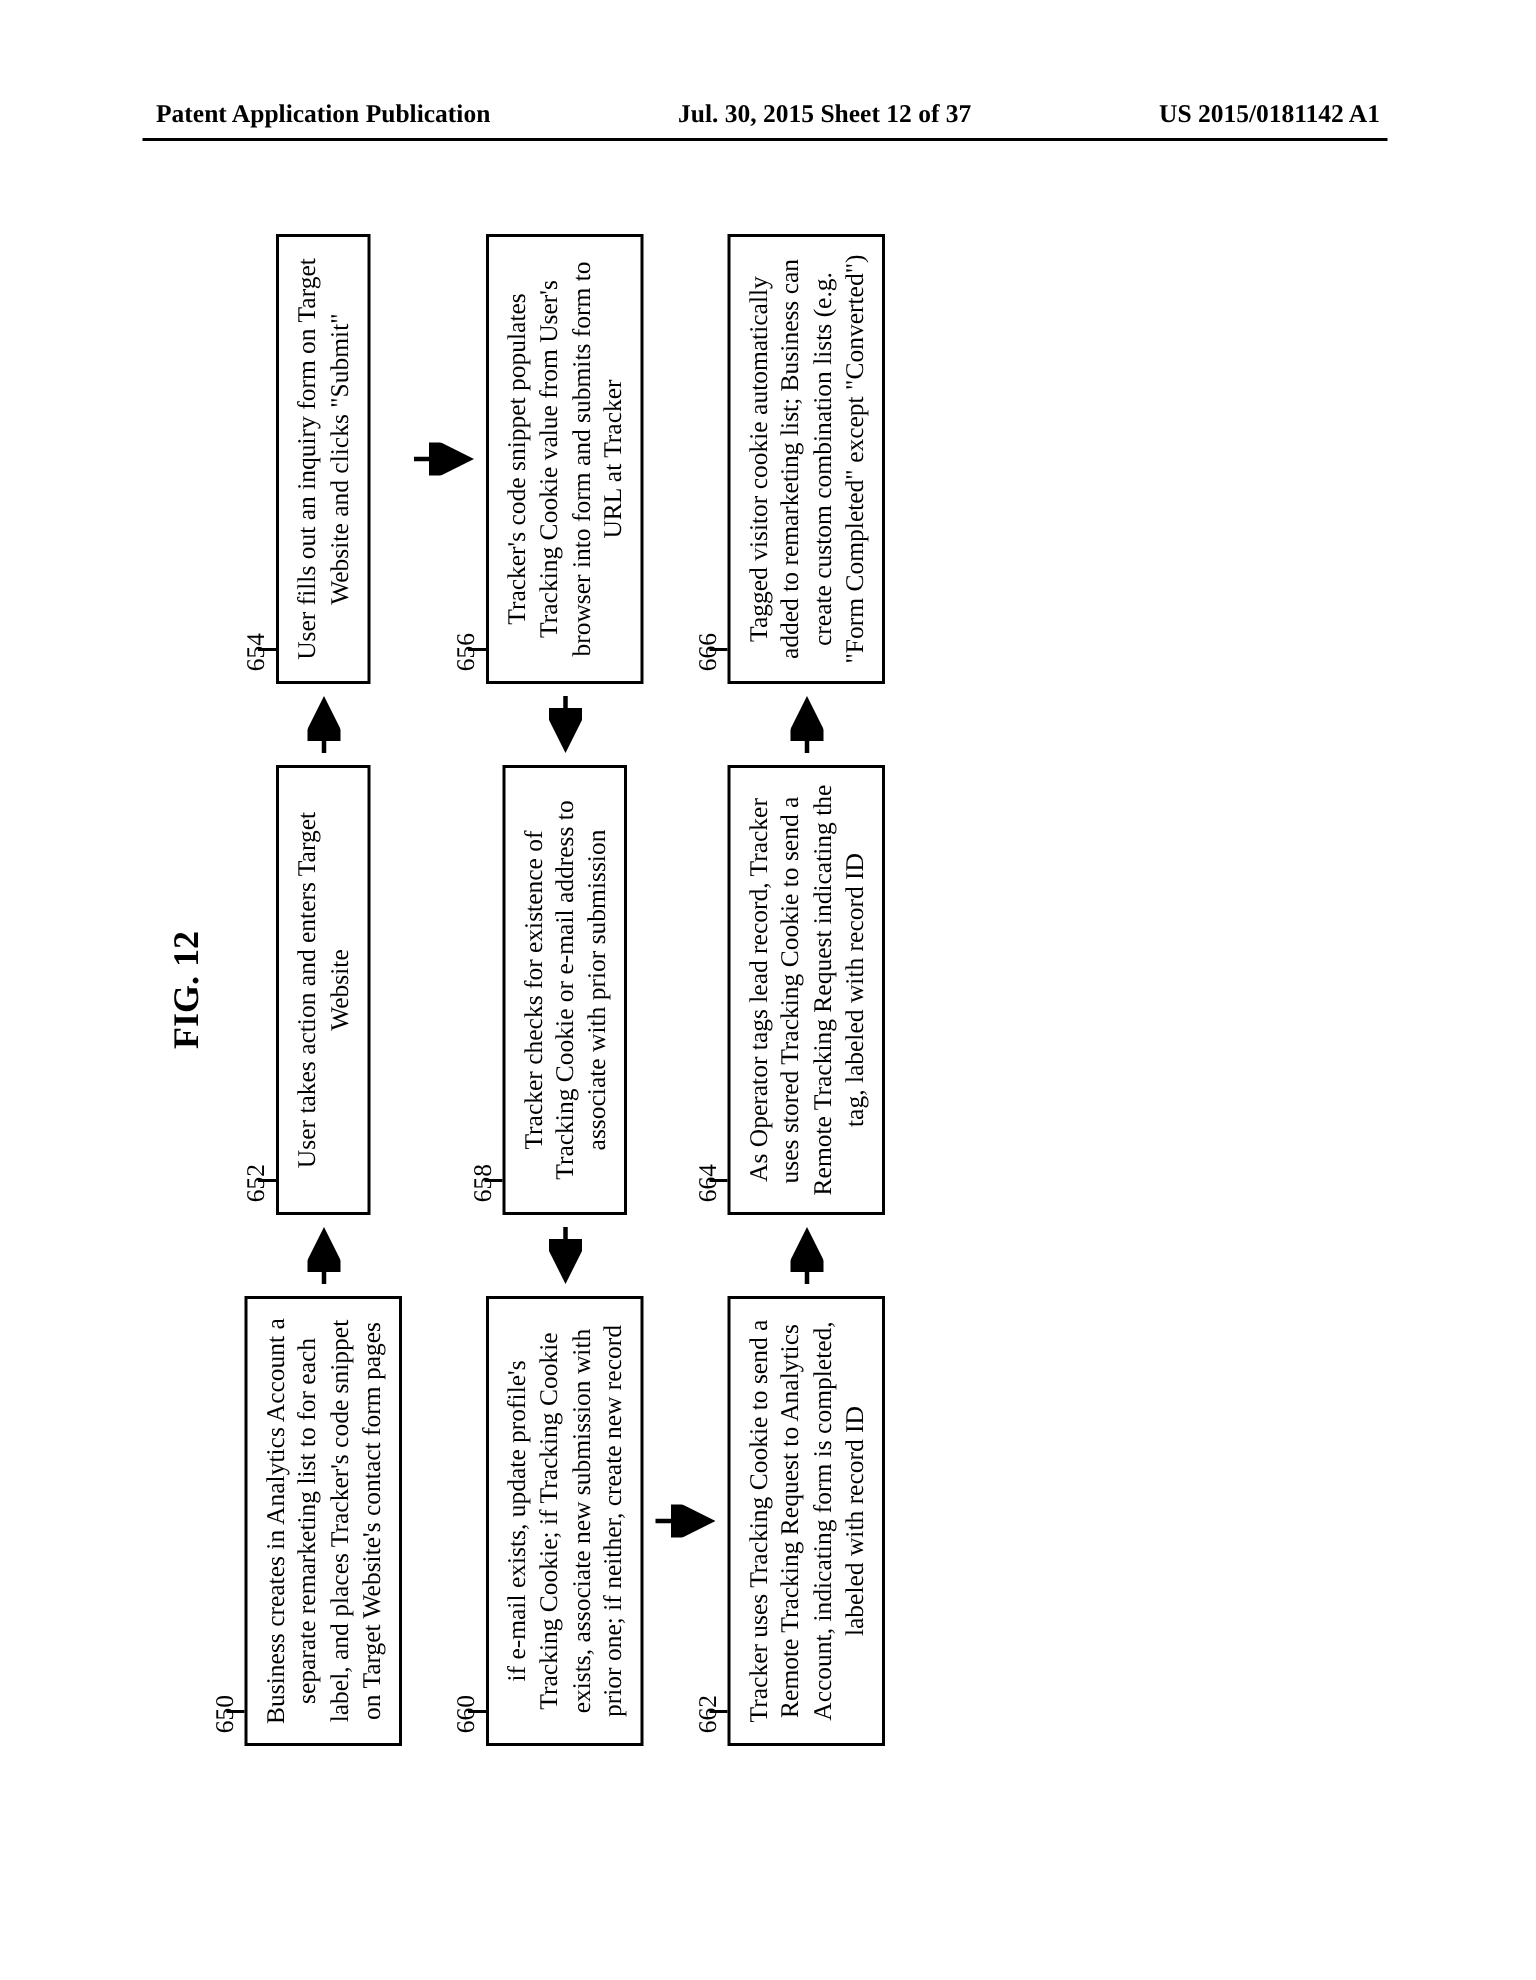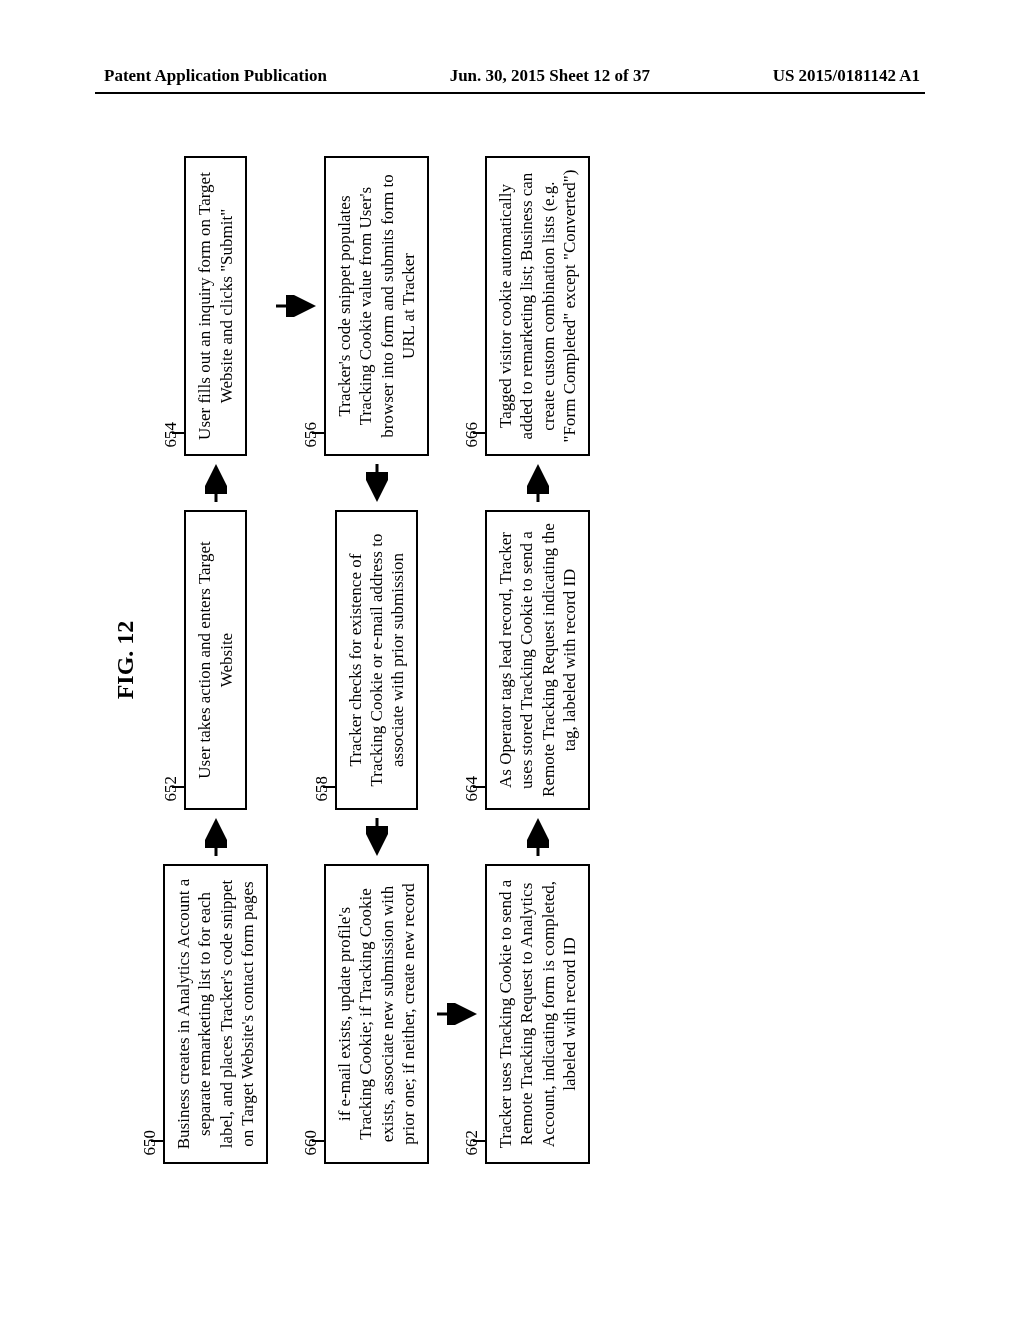--- a/index.html
+++ b/index.html
@@ -94,21 +94,21 @@
     z-index: 5;
   }
   .arrow svg { display: block; }
 
 </style>
 </head>
 <body>
 
 <div class="header">
   <span>Patent Application Publication</span>
-  <span>Jun. 30, 2015  Sheet 12 of 37</span>
+  <span>Jul. 30, 2015  Sheet 12 of 37</span>
   <span>US 2015/0181142 A1</span>
 </div>
 <div class="hr"></div>
 
 <div class="rotated-page">
   <div class="fig-title">FIG. 12</div>
 
   <div class="grid">
 
     <div class="cell">

